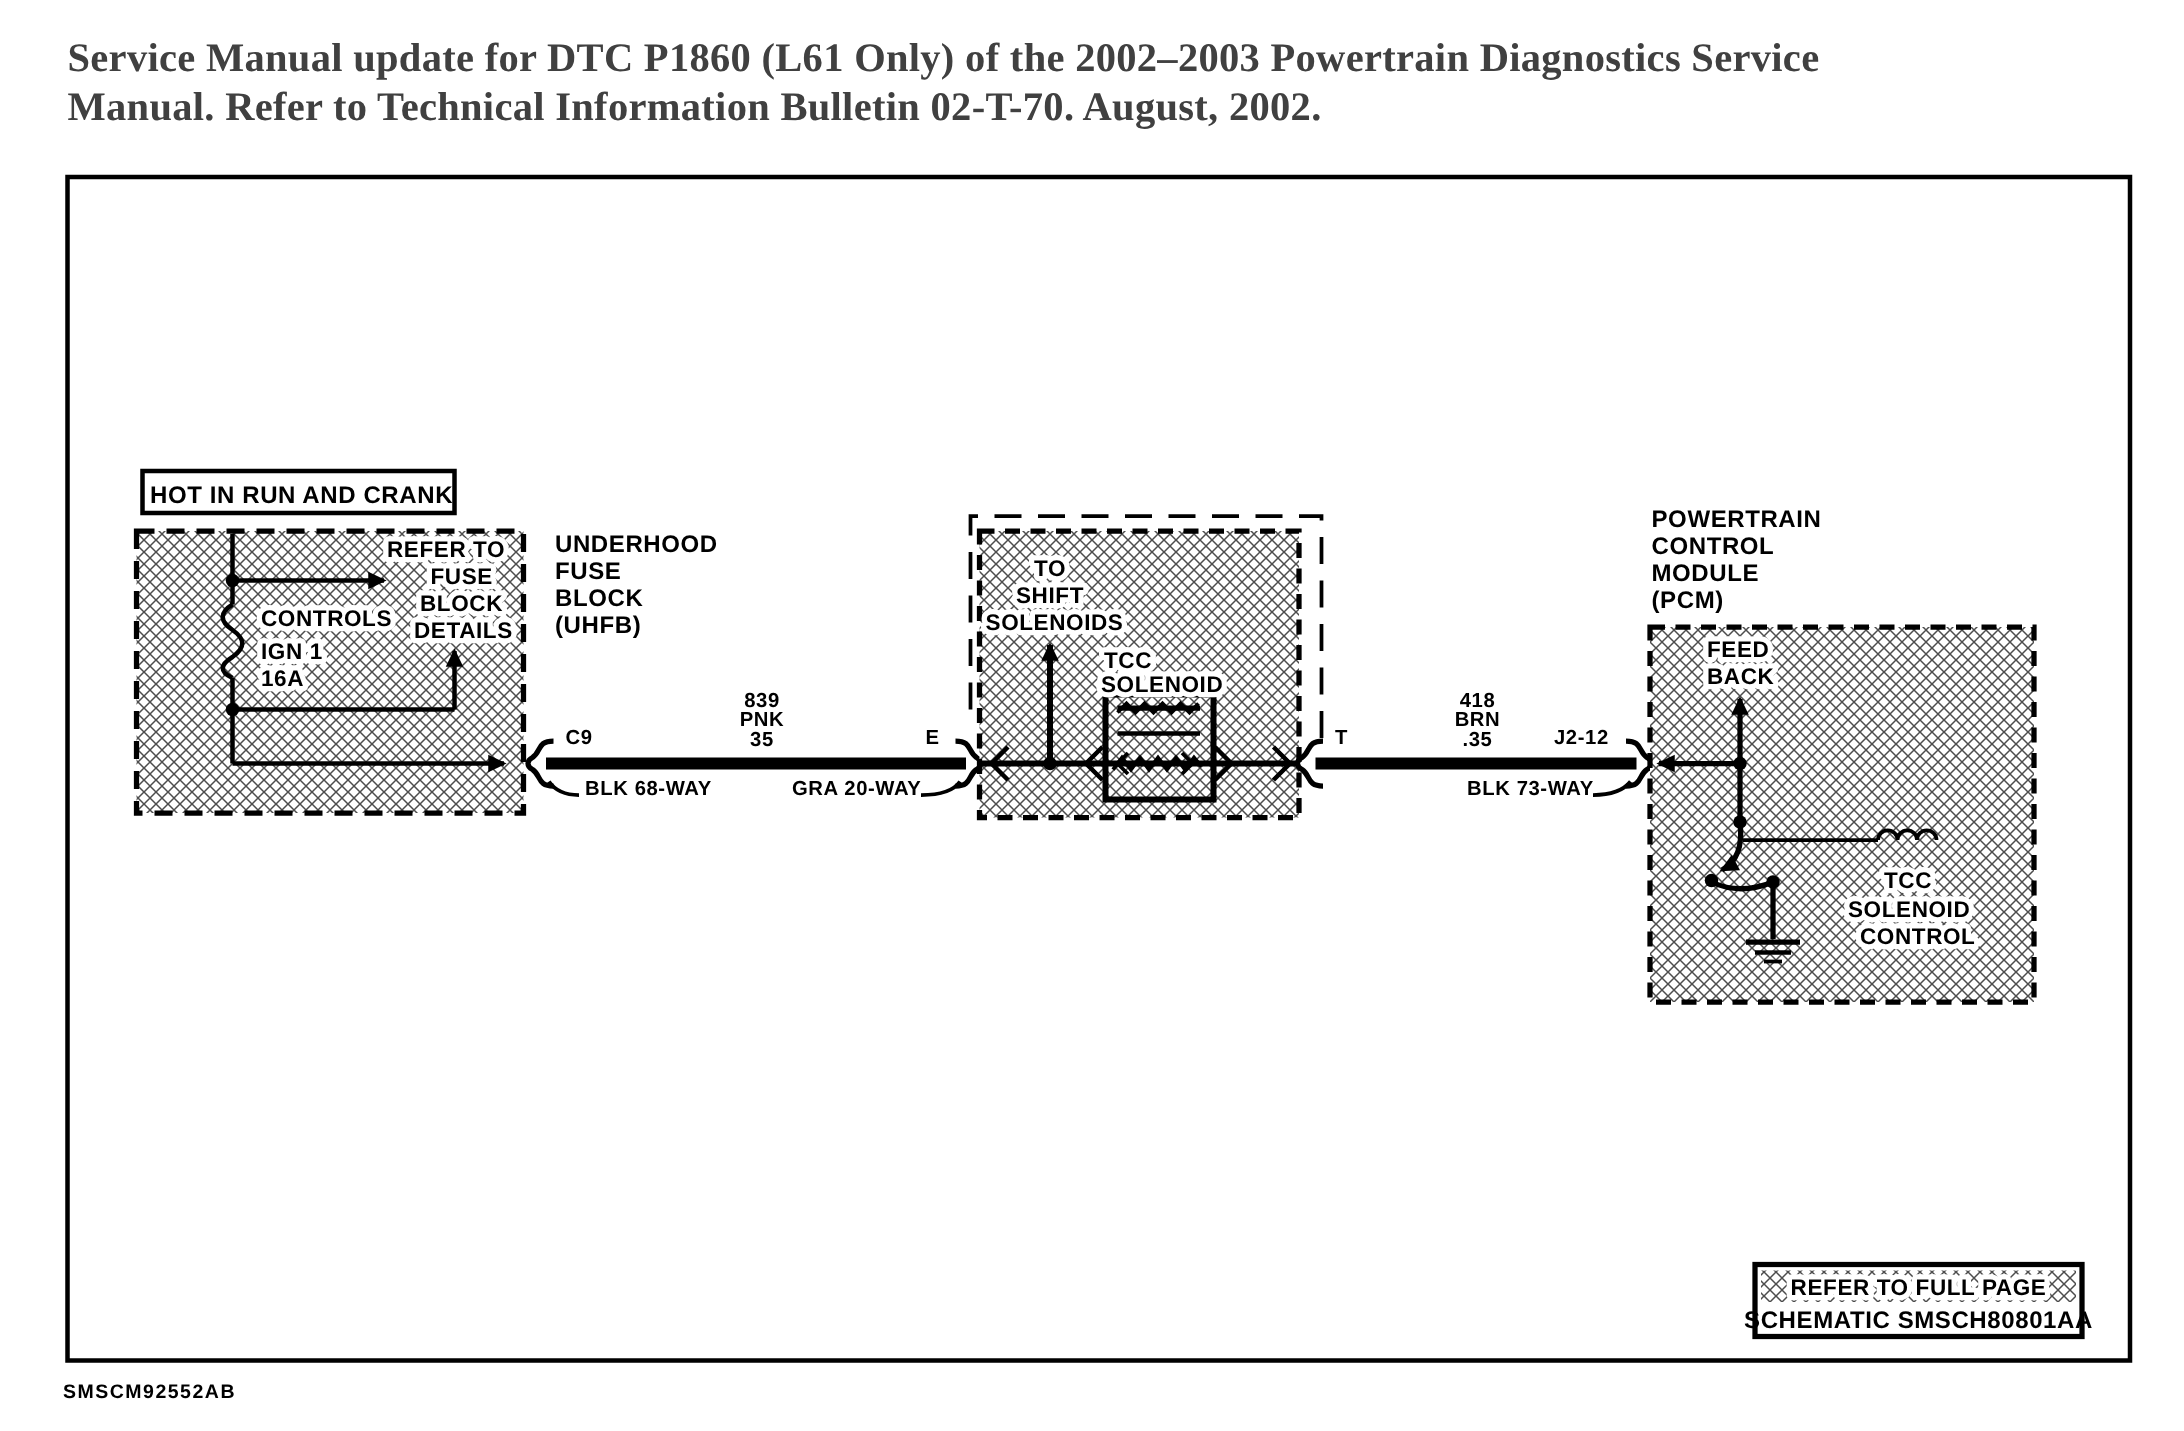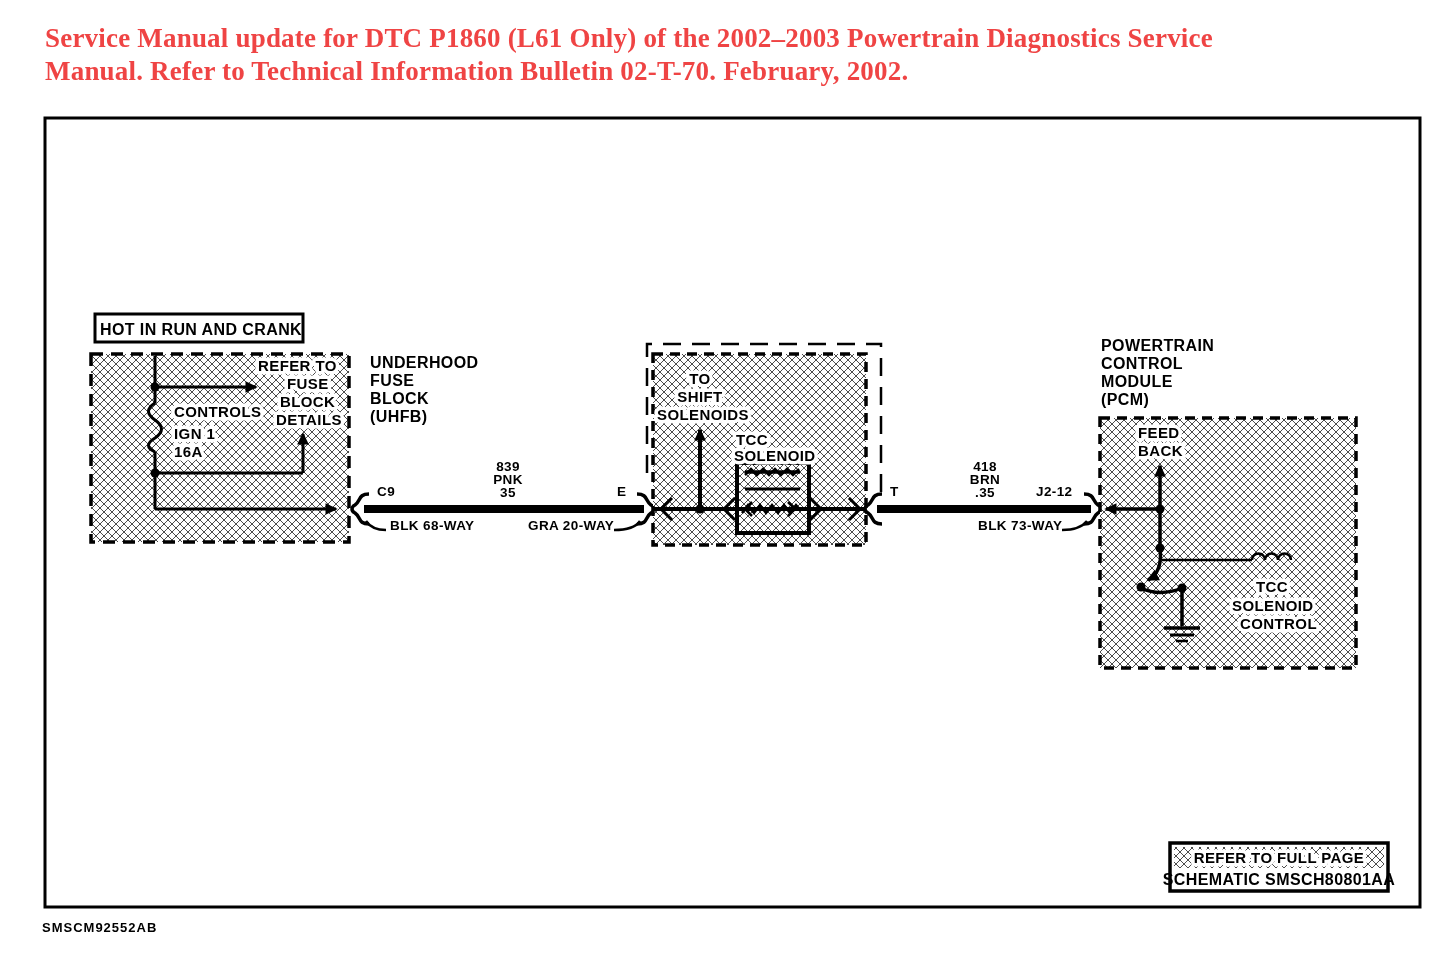--- a/index.html
+++ b/index.html
@@ -1,37 +1,37 @@
 <!DOCTYPE html>
 <html><head>
 <meta charset="utf-8">
 <style>
   html,body{margin:0;padding:0;background:#fff;}
   .page{position:relative;width:1456px;height:954px;background:#fff;overflow:hidden;
         font-family:"Liberation Sans",sans-serif;}
   .title{position:absolute;left:45px;top:22px;width:1370px;
          font-family:"Liberation Serif",serif;font-weight:bold;font-size:27px;
-         line-height:1.22;color:#ef4444;letter-spacing:.2px;}
+         line-height:1.22;color:#404040;letter-spacing:.2px;}
   svg{position:absolute;left:0;top:0;}
   .t{font-family:"Liberation Sans",sans-serif;font-weight:bold;fill:#000;letter-spacing:.4px;}
   .s16{font-size:16px;}
   .s15{font-size:15px;}
   .s13{font-size:13.5px;}
   .halo{paint-order:stroke;stroke:#fff;stroke-width:7px;stroke-linejoin:round;}
   .wire{stroke:#000;fill:none;}
   .mid{text-anchor:middle;}
 </style>
 </head>
 <body>
 
 <div class="page">
 
   <div class="title">
     <div>Service Manual update for DTC P1860 (L61 Only) of the 2002–2003 Powertrain Diagnostics Service</div>
-    <div>Manual.  Refer to Technical Information Bulletin 02-T-70.  February, 2002.</div>
+    <div>Manual.  Refer to Technical Information Bulletin 02-T-70.  August, 2002.</div>
   </div>
 
   <svg width="1456" height="954" viewBox="0 0 1456 954">
     <defs>
       <pattern id="hatch" width="8" height="8" patternUnits="userSpaceOnUse">
         <rect width="8" height="8" fill="#ffffff"></rect>
         <path d="M0 0 L8 8 M8 0 L0 8" stroke="#4d4d4d" stroke-width="1"></path>
       </pattern>
       <marker id="arr" viewBox="0 0 12 12" refX="10" refY="6" markerWidth="14" markerHeight="14" orient="auto" markerUnits="userSpaceOnUse">
         <path d="M1,1 L11.5,6 L1,11 z" fill="#000"></path>

